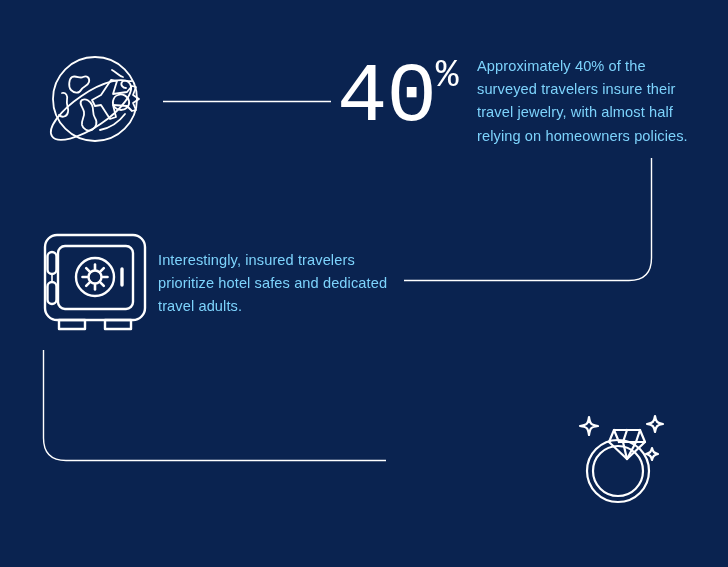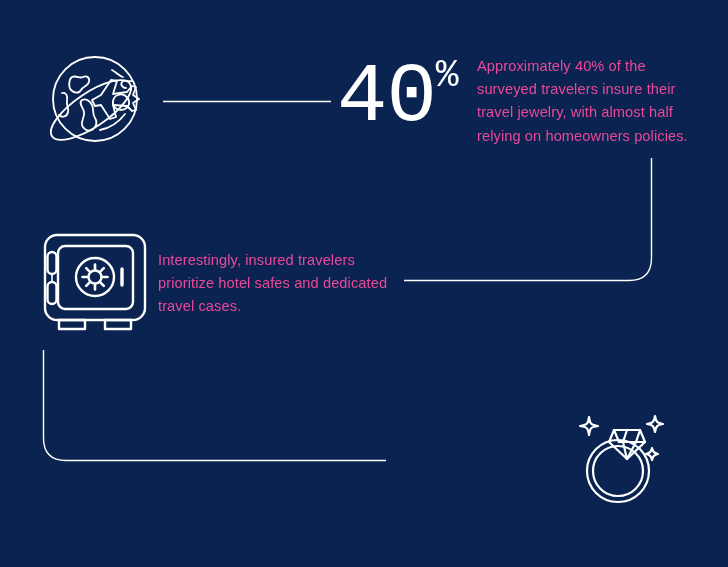--- a/index.html
+++ b/index.html
@@ -19,21 +19,21 @@
   .svg-layer {
     position: absolute;
     left: 0;
     top: 0;
     width: 728px;
     height: 567px;
     pointer-events: none;
   }
   .body-text {
     position: absolute;
-    color: #ec4899;
+    color: #7dd3fc;
     font-family: "Liberation Sans", sans-serif;
     font-size: 14.6px;
     line-height: 23.2px;
     letter-spacing: 0.1px;
     white-space: pre-line;
   }
   #stat-text {
     left: 477px;
     top: 55px;
     width: 225px;
@@ -145,15 +145,15 @@
         <path d="M13,13 C14,20 15,21 22,22 C15,23 14,24 13,31 C12,24 11,23 4,22 C11,21 12,20 13,13 Z"></path>
         <path d="M79,12 C80,18 81,19 87,20 C81,21 80,22 79,28 C78,22 77,21 71,20 C77,19 78,18 79,12 Z"></path>
         <path d="M76,44 C77,48 78,49 82,50 C78,51 77,52 76,56 C75,52 74,51 70,50 C74,49 75,48 76,44 Z"></path>
       </g>
     </svg>
   </div>
 
   <div id="stat-number"><span>40</span><span class="pct">%</span></div>
 
   <div class="body-text" id="stat-text">Approximately 40% of the surveyed travelers insure their travel jewelry, with almost half relying on homeowners policies.</div>
-  <div class="body-text" id="safe-text">Interestingly, insured travelers prioritize hotel safes and dedicated travel cases.</div>
+  <div class="body-text" id="safe-text">Interestingly, insured travelers prioritize hotel safes and dedicated travel adults.</div>
 
 </div>
 
 </body></html>

